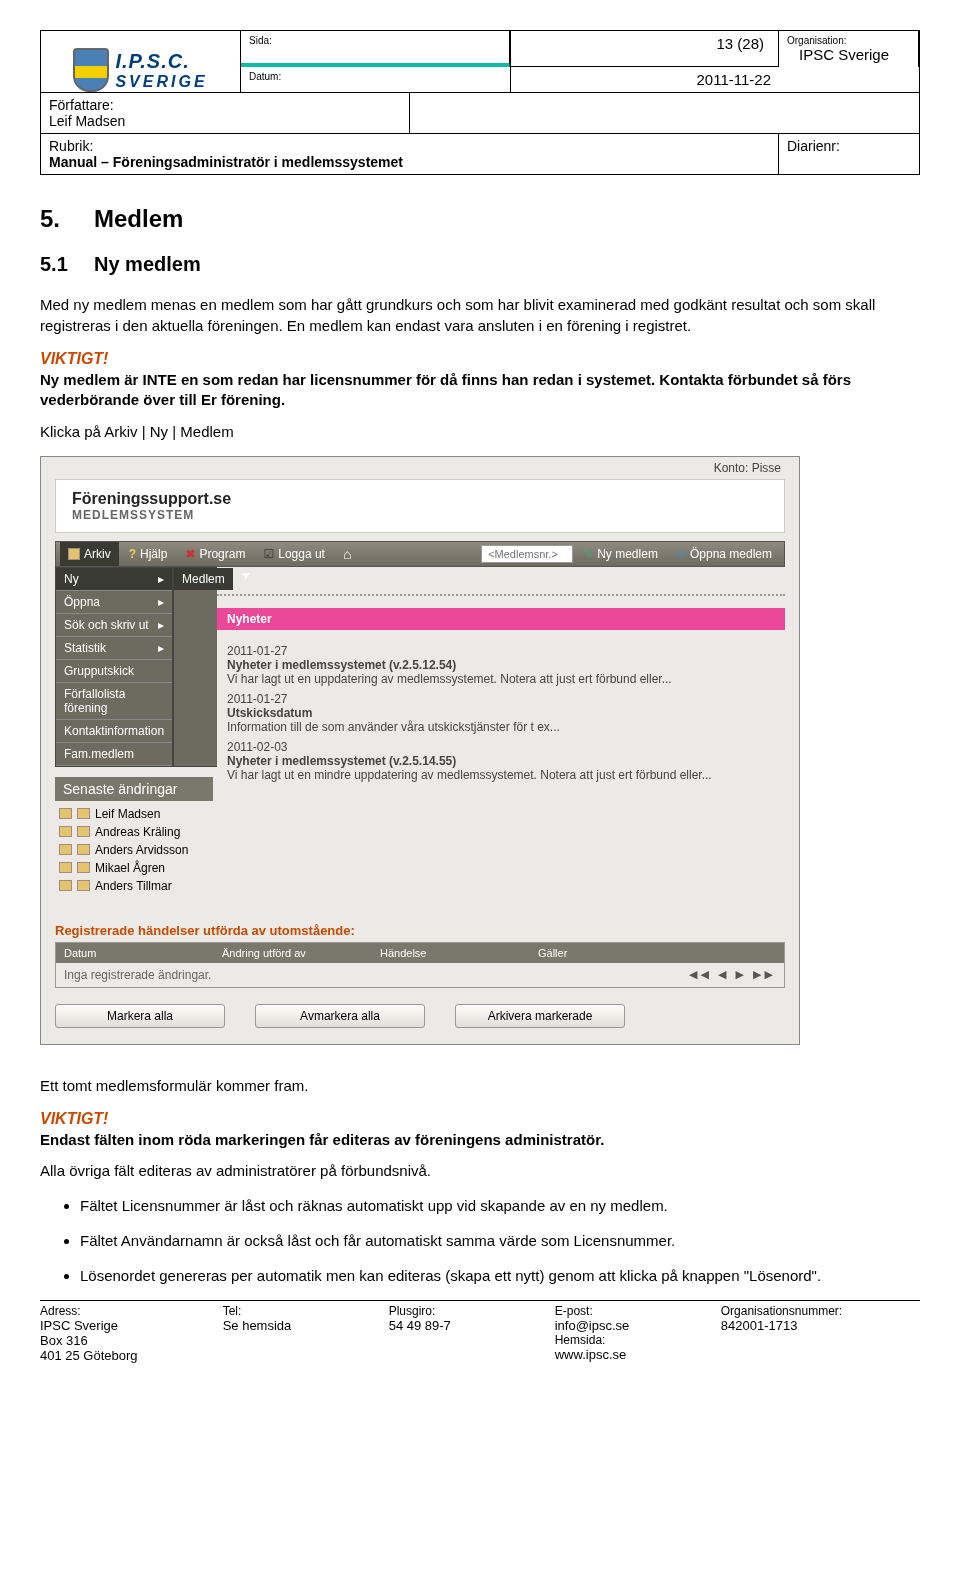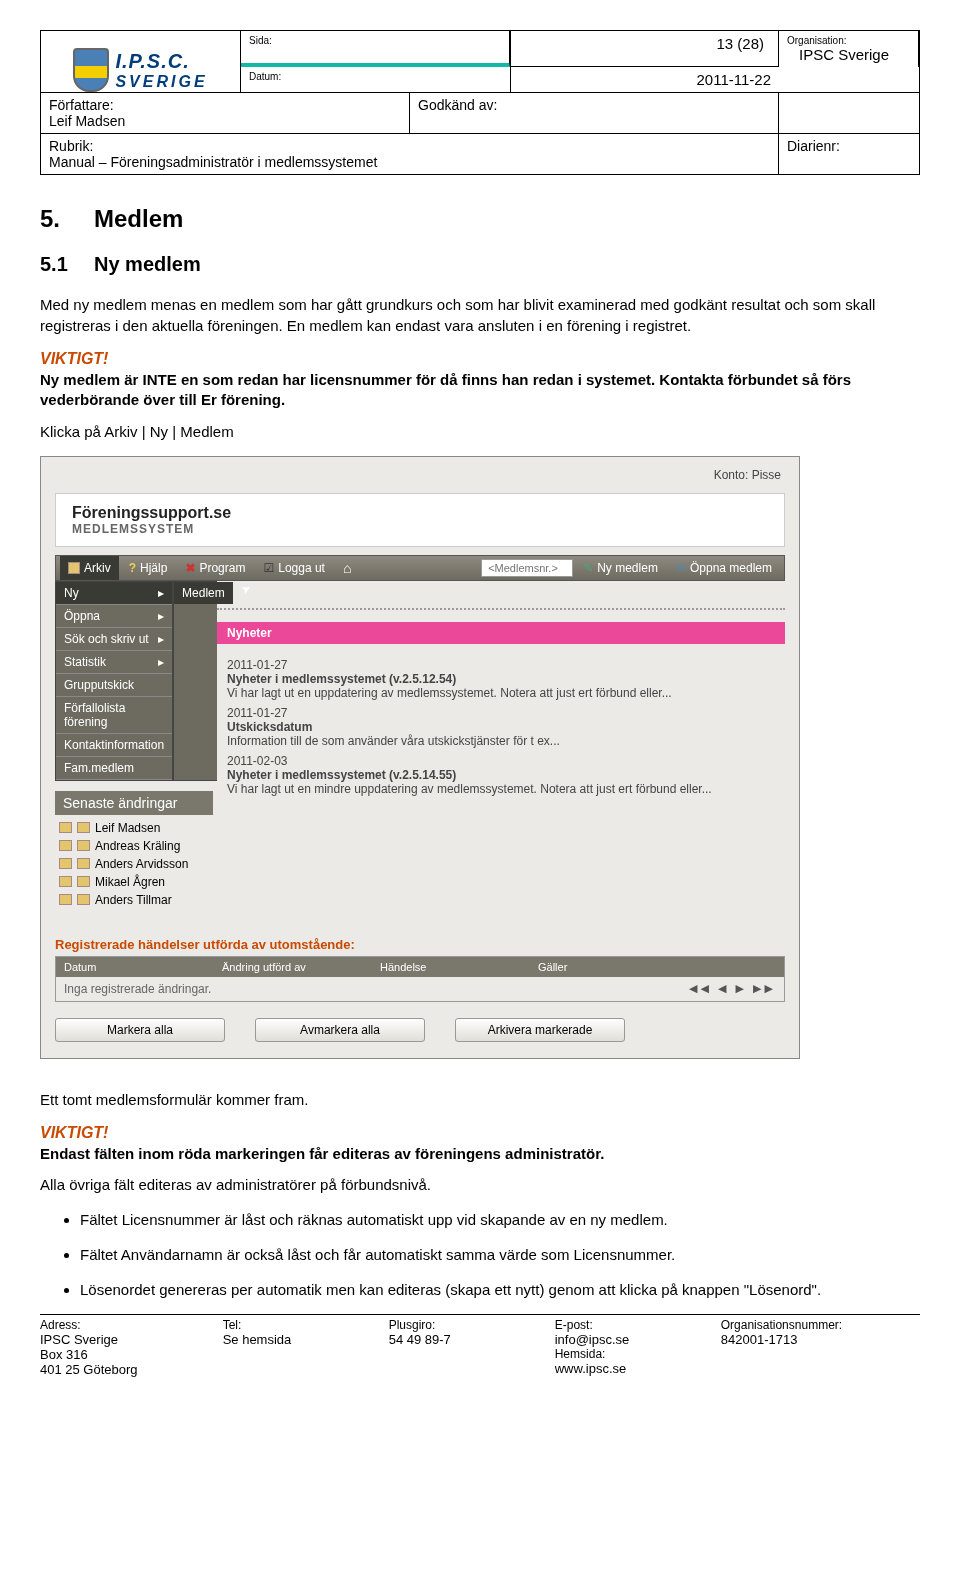--- a/index.html
+++ b/index.html
@@ -24,32 +24,32 @@
   .r2c4 { border-left: 1px solid #000; }
   .page-num { font-size: 15px; text-align: right; padding-right: 6px; }
   
   .meta-row { border: 1px solid #000; border-top: none; display: grid; grid-template-columns: 1fr 1fr 140px; }
   .meta-row .cell { border-right: 1px solid #000; padding: 4px 8px; }
   .meta-row .cell:last-child { border-right: none; }
   
   .rubrik-row { border: 1px solid #000; border-top: none; display: grid; grid-template-columns: 1fr 140px; }
   .rubrik-row .cell { border-right: 1px solid #000; padding: 4px 8px; }
   .rubrik-row .cell:last-child { border-right: none; }
-  .rubrik-row .val { font-weight: normal; }
+  .rubrik-row .val { font-weight: bold; }
   
   .content { padding: 30px 0 0 0; }
   .h1 { font-size: 24px; font-weight: bold; margin-bottom: 20px; }
   .h2 { font-size: 20px; font-weight: bold; margin-bottom: 18px; }
   .num { display: inline-block; width: 54px; }
   .para { font-size: 15px; line-height: 1.4; margin-bottom: 14px; }
   .viktigt { font-size: 16px; font-weight: bold; font-style: italic; color: #c94a00; margin-bottom: 2px; }
   .bold-para { font-size: 15px; font-weight: bold; line-height: 1.35; margin-bottom: 10px; }
   
   .screenshot { border: 1px solid #888; background: #eceae6; margin: 14px 0 30px 0; width: 760px; }
-  .ss-top { display: flex; justify-content: flex-end; padding: 11px 18px; font-size: 12px; color: #444; }
+  .ss-top { display: flex; justify-content: flex-end; padding: 4px 18px; font-size: 12px; color: #444; }
   .ss-banner { background: #fff; margin: 0 14px; padding: 10px 16px; border: 1px solid #ccc; }
   .ss-banner .b1 { font-weight: bold; font-size: 16px; color: #222; }
   .ss-banner .b2 { font-weight: bold; font-size: 12px; color: #666; letter-spacing: 1px; }
   .ss-menubar { background: linear-gradient(#8e8a80,#6d6a60); display: flex; align-items: center; gap: 2px; padding: 0 4px; margin: 8px 14px 0 14px; border: 1px solid #555; height: 26px; font-size: 12px; color: #fff; }
   .ss-menubar .mi { display: flex; align-items: center; gap: 4px; padding: 0 8px; height: 100%; cursor: pointer; }
   .ss-menubar .mi.sel { background: #3a3a34; }
   .ss-menubar .spacer { flex: 1; }
   .ss-menubar .search { background: #fff; color: #888; font-size: 11px; padding: 2px 6px; border: 1px solid #999; width: 92px; }
   .ic { display: inline-block; width: 12px; height: 12px; }
   .ic-folder { background: #e3c56b; border: 1px solid #a88; }
@@ -129,24 +129,20 @@
     <div class="cell r2c4">
       <div class="val" style="padding-left:0">2011-11-22</div>
     </div>
   </div>
 
   <div class="meta-row">
     <div class="cell">
       <div class="label">Författare:</div>
       <div class="val">Leif Madsen</div>
     </div>
-    <div class="cell">
-      <div class="label">Godkänd av:</div>
-      <div class="val"></div>
-    </div>
     <div class="cell"></div>
   </div>
 
   <div class="rubrik-row">
     <div class="cell">
       <div class="label">Rubrik:</div>
       <div class="val">Manual – Föreningsadministratör i medlemssystemet</div>
     </div>
     <div class="cell">
       <div class="label">Diarienr:</div>

